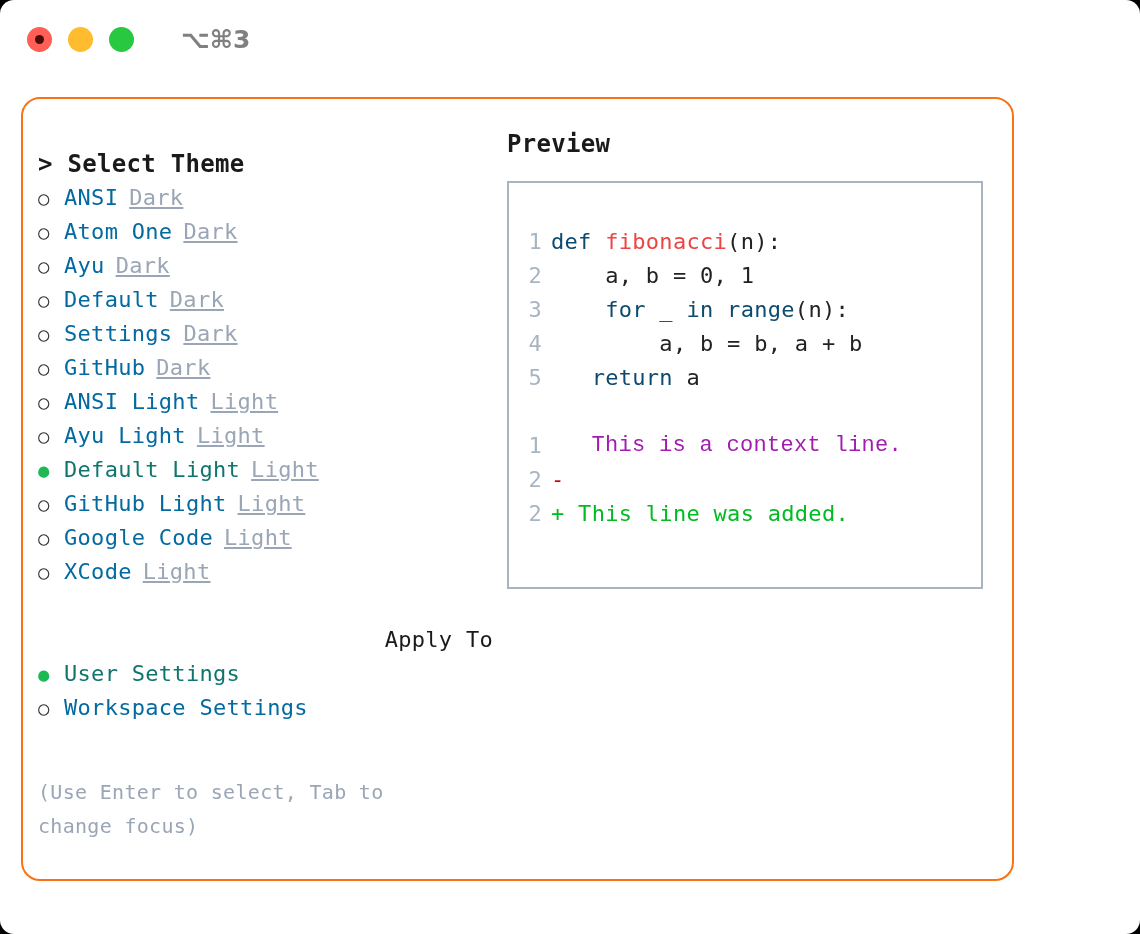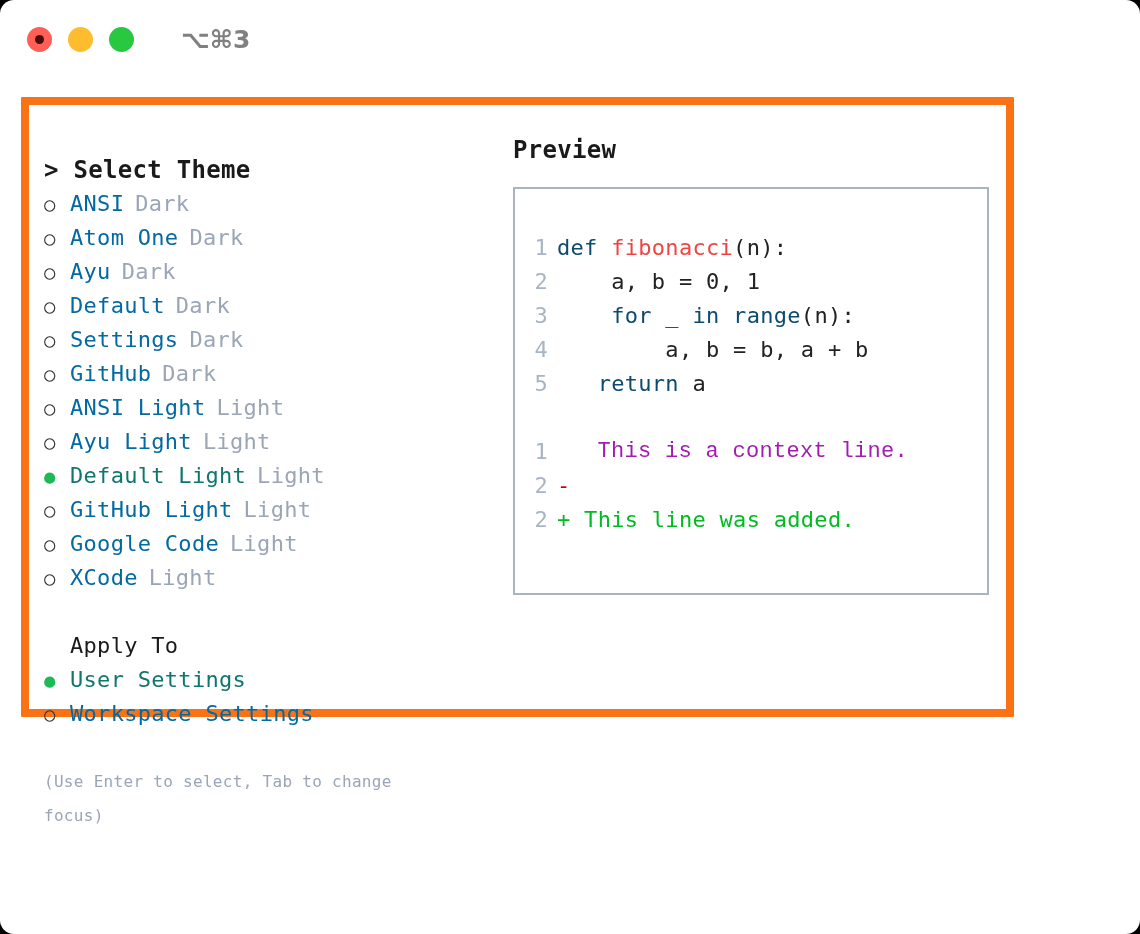--- a/index.html
+++ b/index.html
@@ -51,23 +51,23 @@
     font-weight: bold;
     color: #808080;
     letter-spacing: 0px;
     font-family: "DejaVu Sans", "Liberation Sans", sans-serif;
   }
 
   
   .panel {
     position: absolute;
     left: 21px; top: 97px;
-    width: 993px; height: 620px;
-    border: 8px solid #f97316;
-    border-radius: 1px;
+    width: 993px; height: 784px;
+    border: 2px solid #f97316;
+    border-radius: 19px;
     background: #ffffff;
   }
 
   .panel-inner {
     position: absolute;
     left: 0; top: 0; right: 0; bottom: 0;
     display: flex;
   }
 
   .left-col {
@@ -98,36 +98,37 @@
   }
   .marker {
     width: 26px;
     flex: 0 0 26px;
     font-size: 19px;
     color: #333333;
   }
   .marker.on { color: #1db954; }
   .opt-label { color: #0369a1; }
   .opt-row.selected .opt-label { color: #0f766e; }
-  .opt-suffix { color: #9aa5b5; margin-left: 11px; }
+  .opt-suffix { color: #9aa5b5; margin-left: 11px; text-decoration: underline; }
 
   .apply-header {
     font-size: 22px;
     color: #1a1a1a;
     line-height: 34px;
     white-space: pre;
     padding-left: 26px;
     letter-spacing: 0.3px;
+    text-align: right;
   }
 
   .spacer-lg { height: 34px; }
 
   .hint {
-    margin-top: 34px;
-    font-size: 16px;
+    margin-top: 50px;
+    font-size: 20px;
     line-height: 34px;
     color: #9aa5b5;
     width: 412px;
     letter-spacing: 0.3px;
   }
 
   
   .preview-title {
     font-size: 24px;
     font-weight: bold;

